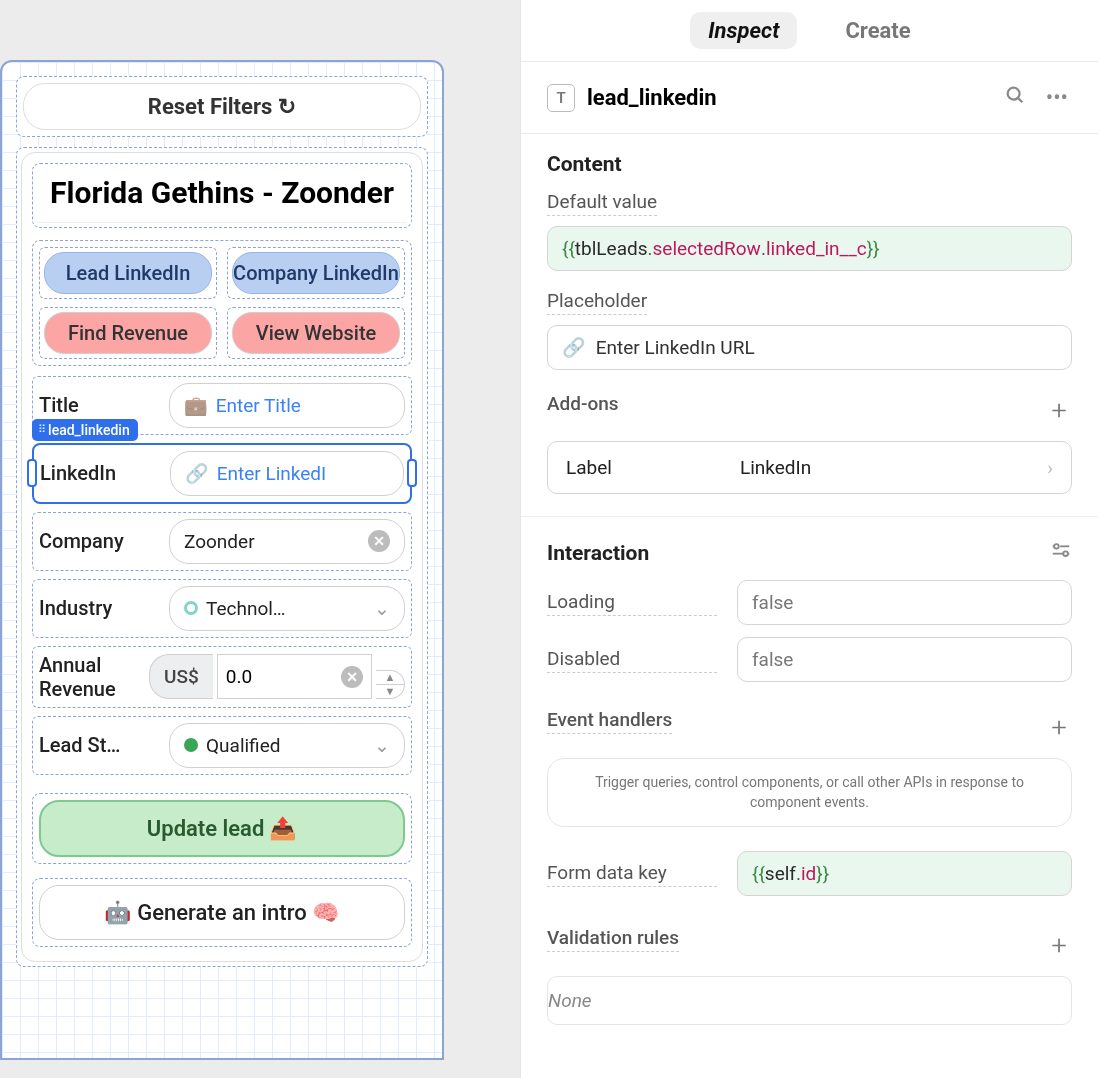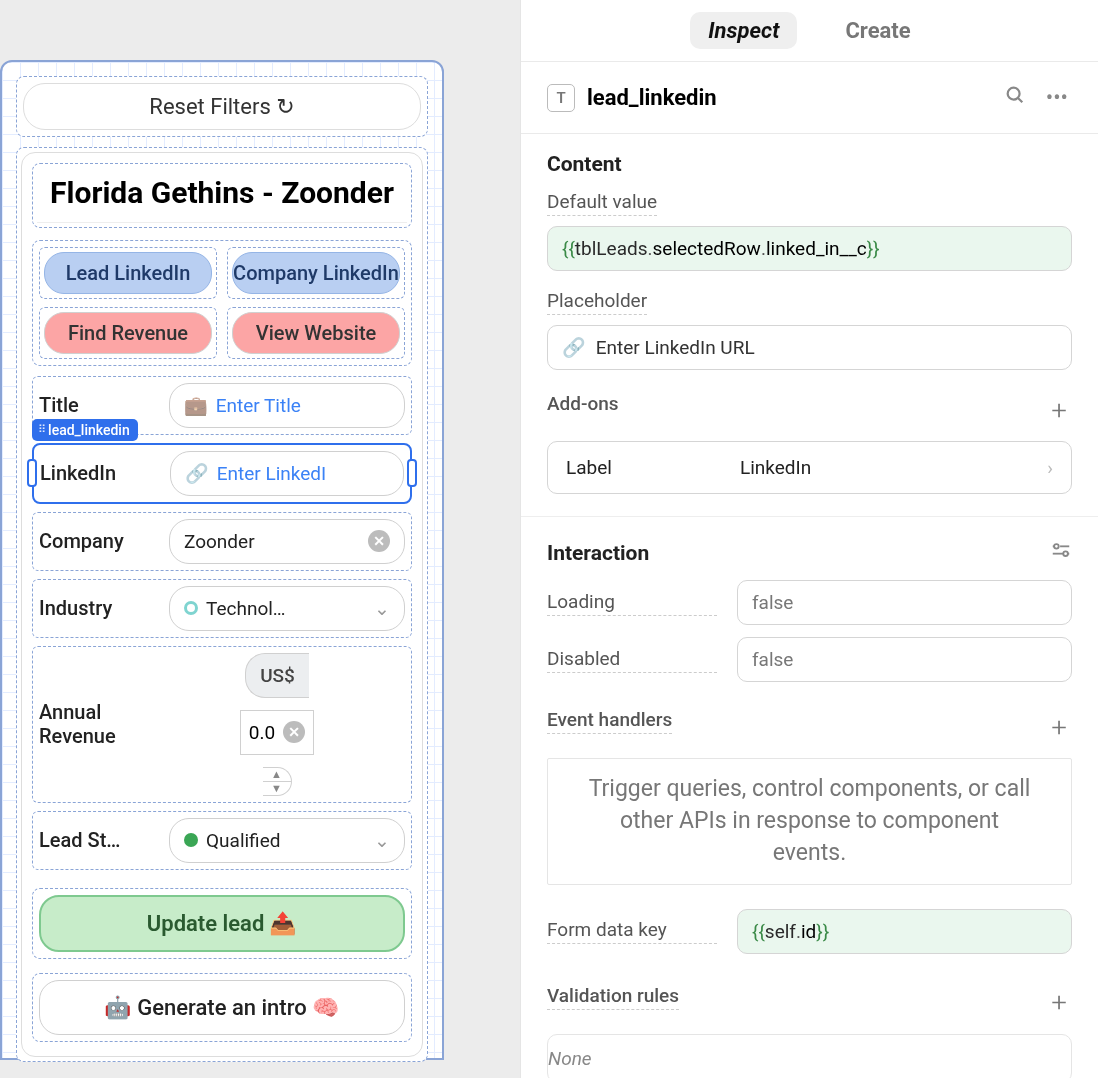--- a/index.html
+++ b/index.html
@@ -31,21 +31,21 @@
     border: 1.5px dashed #8aa4d6;
     border-radius: 8px;
     padding: 6px;
     margin-bottom: 10px;
     background: #fff;
   }
   .reset-pill {
     width: 100%;
     text-align: center;
     font-size: 22px;
-    font-weight: 400;
+    font-weight: 700;
     color: #333;
     border: 1.5px solid #ddd;
     border-radius: 22px;
     padding: 10px 0;
     background: #fff;
   }
   .card {
     background: #fff;
     border: 1.5px solid #ddd;
     border-radius: 14px;
@@ -82,21 +82,21 @@
   .pill-input .val { color:#222; }
   .pill-input .lead-ico { opacity:.55; }
   .pill-input .clear-x {
     margin-left:auto; width:22px; height:22px; border-radius:50%; background:#bcbcbc; color:#fff;
     display:flex; align-items:center; justify-content:center; font-size:14px; font-weight:700; flex-shrink:0;
   }
   .pill-input .chev { margin-left:auto; color:#999; flex-shrink:0;}
   .pill-input .dot { width:14px; height:14px; border-radius:50%; display:inline-block; flex-shrink:0;}
   .dot.teal-open { border:3px solid #7fd4d0; background:#fff; }
   .dot.green { background:#3aa655; }
-  .currency-group { display:flex; align-items:center; gap:12px;flex-direction:column; }
+  .currency-group { display:flex; align-items:flex-end; gap:4px; }
   .currency-prefix { background:#eceef0; border:1.5px solid #d0d0d0; border-right:none; border-radius:20px 0 0 20px; padding:10px 14px; font-size:19px; color:#444; font-weight:500;}
   .currency-val { flex:1; border:1.5px solid #d0d0d0; border-radius:0; padding:10px 8px; display:flex; align-items:center; font-size:19px; gap:8px;}
   .currency-val .clear-x { margin-left:auto; width:22px; height:22px; border-radius:50%; background:#bcbcbc; color:#fff; display:flex; align-items:center; justify-content:center; font-size:14px; font-weight:700;}
   .stepper { display:flex; flex-direction:column; border:1.5px solid #d0d0d0; border-left:none; border-radius:0 20px 20px 0; overflow:hidden;}
   .stepper div { width:28px; flex:1; display:flex; align-items:center; justify-content:center; color:#888; font-size:11px;}
   .stepper div:first-child { border-bottom:1px solid #d0d0d0;}
   .big-action-wrap { border:1.5px dashed #8aa4d6; border-radius:8px; padding:6px; margin-top:18px;}
   .big-action {
     width:100%; border-radius:20px; padding:14px 0; text-align:center; font-size:22px; font-weight:600;
     border:2px solid #7ec98f; background:#c7ecc9; color:#2a5a30;
@@ -117,39 +117,39 @@
   .sec-h .plus { margin-left:auto; font-size:26px; color:#777; font-weight:400;}
   .sec-h .gear { margin-left:auto; color:#888; }
   .field-label { font-size:19px; color:#555; border-bottom:1.5px dashed #ccc; display:inline-block; padding-bottom:2px; margin-bottom:10px;}
   .code-box {
     border:1.5px solid #d5d5d5; border-radius:10px; padding:10px 14px; font-family: ui-monospace, Menlo, monospace;
     font-size:19px; display:flex; flex-wrap:wrap; gap:0; align-items:center;
   }
   .code-box.green-bg { background:#eaf7ee; }
   .tok-brace { color:#3a8a47; }
   .tok-var { color:#2a2a2a; }
-  .tok-prop { color:#000000; }
+  .tok-prop { color:#be185d; }
   .tok-dot { color:#555; }
   .plain-box {
     border:1.5px solid #d5d5d5; border-radius:10px; padding:10px 14px;
     font-family: ui-monospace, Menlo, monospace; font-size:19px; color:#333; display:flex; align-items:center; gap:10px;
   }
   .plain-box .link-ico { opacity:.55;}
   .addon-row {
     border:1.5px solid #d5d5d5; border-radius:10px; padding:14px 18px; display:flex; align-items:center; gap:24px;
     font-size:19px; color:#222;
   }
   .addon-row .k { flex:0 0 150px; }
   .addon-row .chev { margin-left:auto; color:#bbb;}
   .two-col { display:flex; align-items:center; gap:20px; margin-top:6px; margin-bottom:12px;}
   .two-col .field-label { margin-bottom:0; flex:0 0 170px;}
   .two-col .plain-box { flex:1; color:#777; }
   .two-col .code-box { flex:1; }
   .hint-box {
-    border:1.5px solid #e5e5e5; border-radius:2px; padding:14px 34px; color:#777; font-size:23px; text-align:center; line-height:1.4;
+    border:1.5px solid #e5e5e5; border-radius:17px; padding:14px 34px; color:#777; font-size:14px; text-align:center; line-height:1.4;
   }
   .none-box { border:1.5px solid #e5e5e5; border-radius:10px; padding:12px 0; text-align:left; color:#888; font-size:19px;font-style:italic;}
   hr.sep { border:none; border-top:1px solid #eee; margin:4px 0;}
 </style>
 </head>
 <body>
 
 <div class="canvas-outer">
   <div class="canvas-frame">
 

